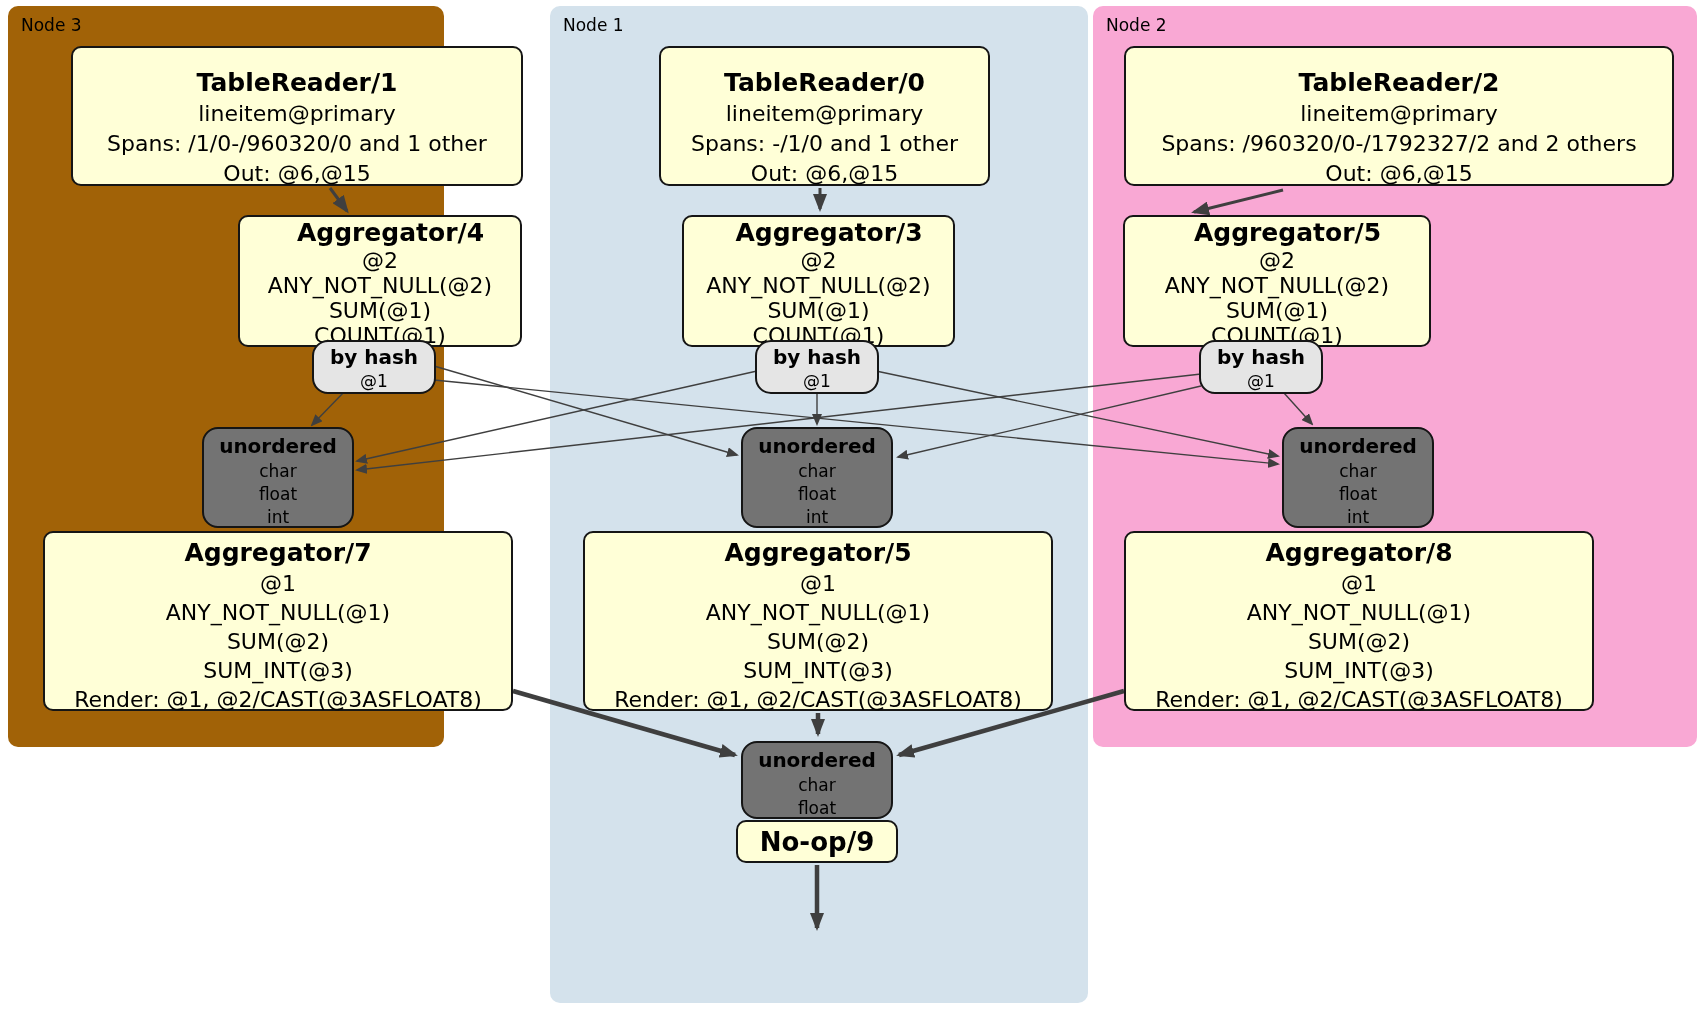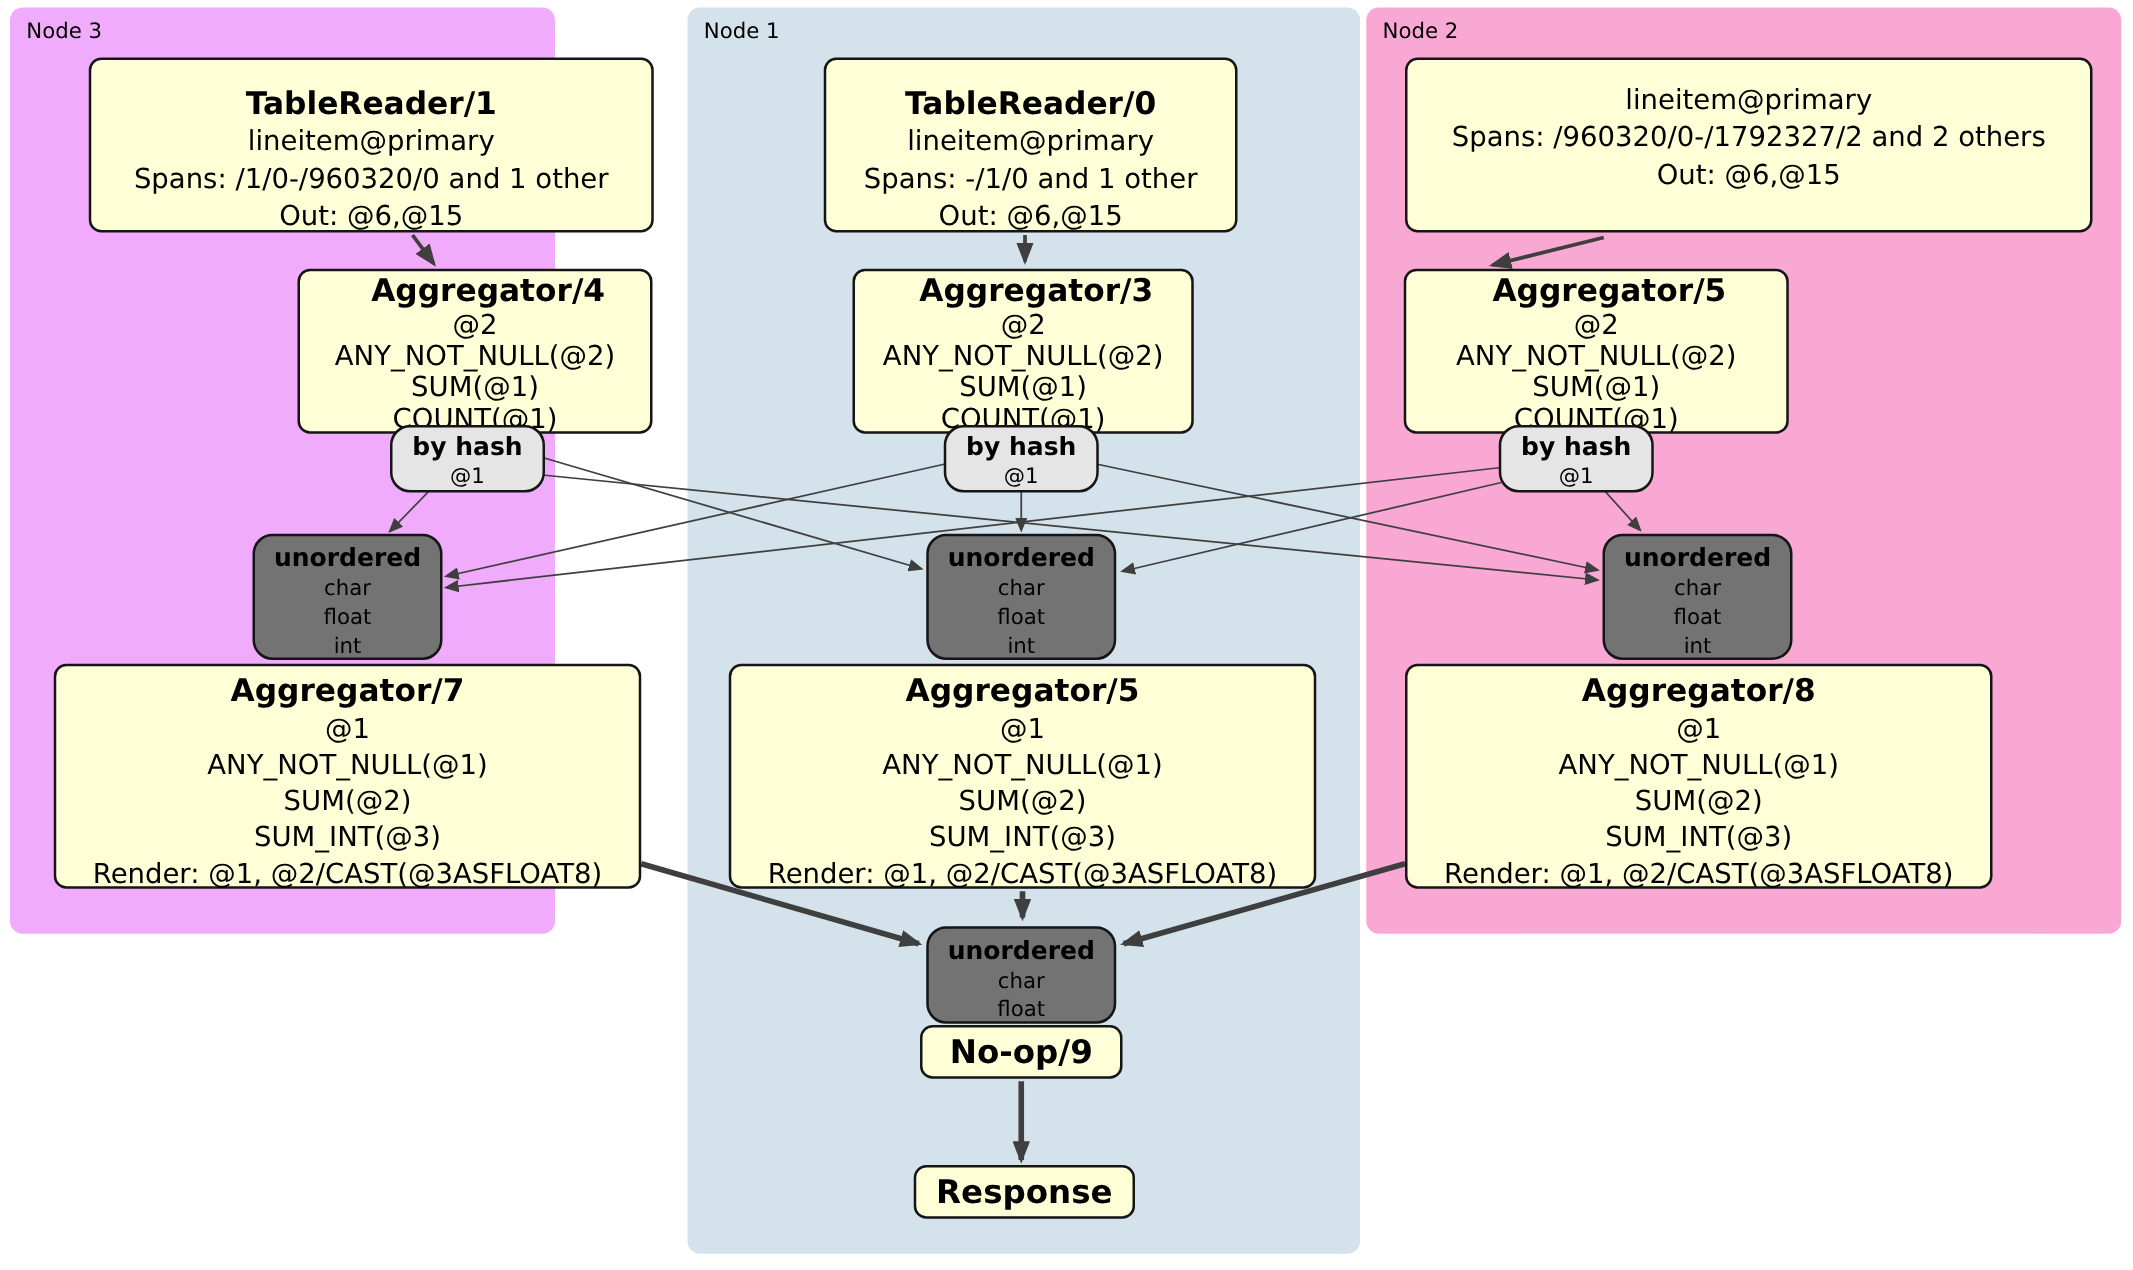--- a/index.html
+++ b/index.html
@@ -39,21 +39,21 @@
   .sy .bt{font-size:20px;line-height:28px;}
   .sy .ln{font-size:17px;line-height:23px;}
   
   .leaf{display:flex;align-items:center;justify-content:center;font-size:26px;font-weight:bold;}
 </style>
 </head>
 <body>
 
 <div id="canvas">
 
-  <div class="region" style="left:8px;top:6px;width:436px;height:741px;background:#f0abfc">
+  <div class="region" style="left:8px;top:6px;width:436px;height:741px;background:#a16207">
     <div class="region-label">Node 3</div>
   </div>
   <div class="region" style="left:550px;top:6px;width:538px;height:997px;background:#d4e2ec">
     <div class="region-label">Node 1</div>
   </div>
   <div class="region" style="left:1093px;top:6px;width:604px;height:741px;background:#f9a8d4">
     <div class="region-label">Node 2</div>
   </div>
 
   <svg id="edges" width="1706" height="1016">
@@ -158,20 +158,21 @@
   <div class="box agb" style="left:583px;top:531px;width:470px;height:180px">
     <div class="bt">Aggregator/5</div>
     <div class="ln">@1</div>
     <div class="ln">ANY_NOT_NULL(@1)</div>
     <div class="ln">SUM(@2)</div>
     <div class="ln">SUM_INT(@3)</div>
     <div class="ln">Render: @1, @2/CAST(@3ASFLOAT8)</div>
   </div>
 
   <div class="box tr" style="left:1124px;top:46px;width:550px;height:140px">
+    <div class="bt">TableReader/2</div>
     <div class="ln">lineitem@primary</div>
     <div class="ln">Spans: /960320/0-/1792327/2 and 2 others</div>
     <div class="ln">Out: @6,@15</div>
   </div>
 
   <div class="box agt" style="left:1123px;top:215px;width:308px;height:132px">
     <div class="bt">Aggregator/5</div>
     <div class="ln">@2</div>
     <div class="ln">ANY_NOT_NULL(@2)</div>
     <div class="ln">SUM(@1)</div>
@@ -202,17 +203,14 @@
   <div class="box rounded blue sy" style="left:741px;top:741px;width:152px;height:78px">
     <div class="bt">unordered</div>
     <div class="ln">char</div>
     <div class="ln">float</div>
   </div>
 
   <div class="box leaf" style="left:736px;top:820px;width:162px;height:43px">
     <div>No-op/9</div>
   </div>
 
-  <div class="box leaf" style="left:731px;top:932px;width:177px;height:43px">
-    <div>Response</div>
-  </div>
 
 </div>
 
 </body></html>

